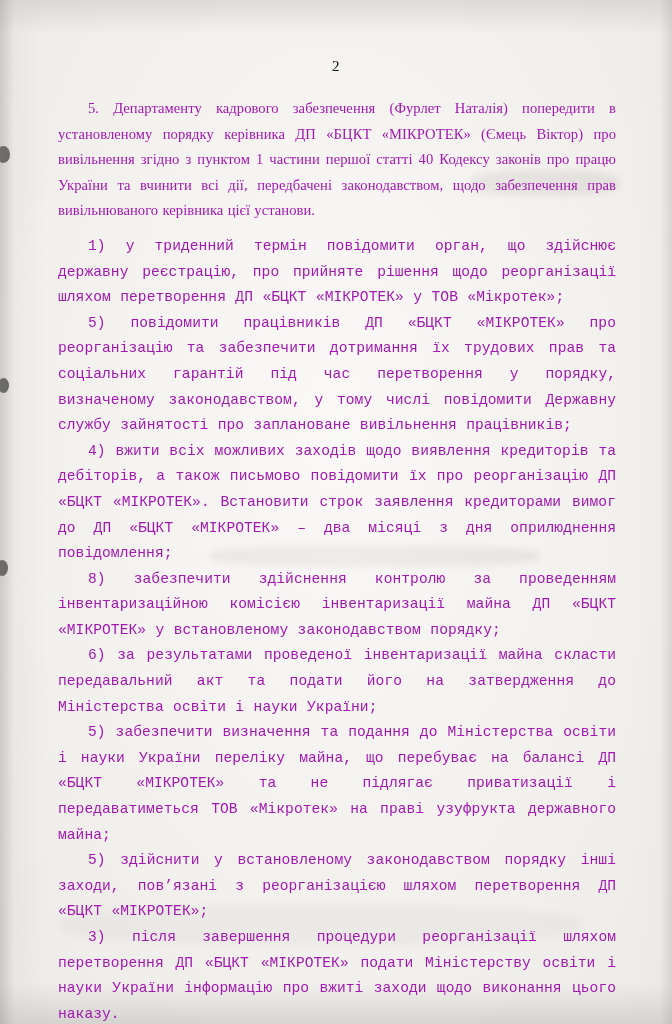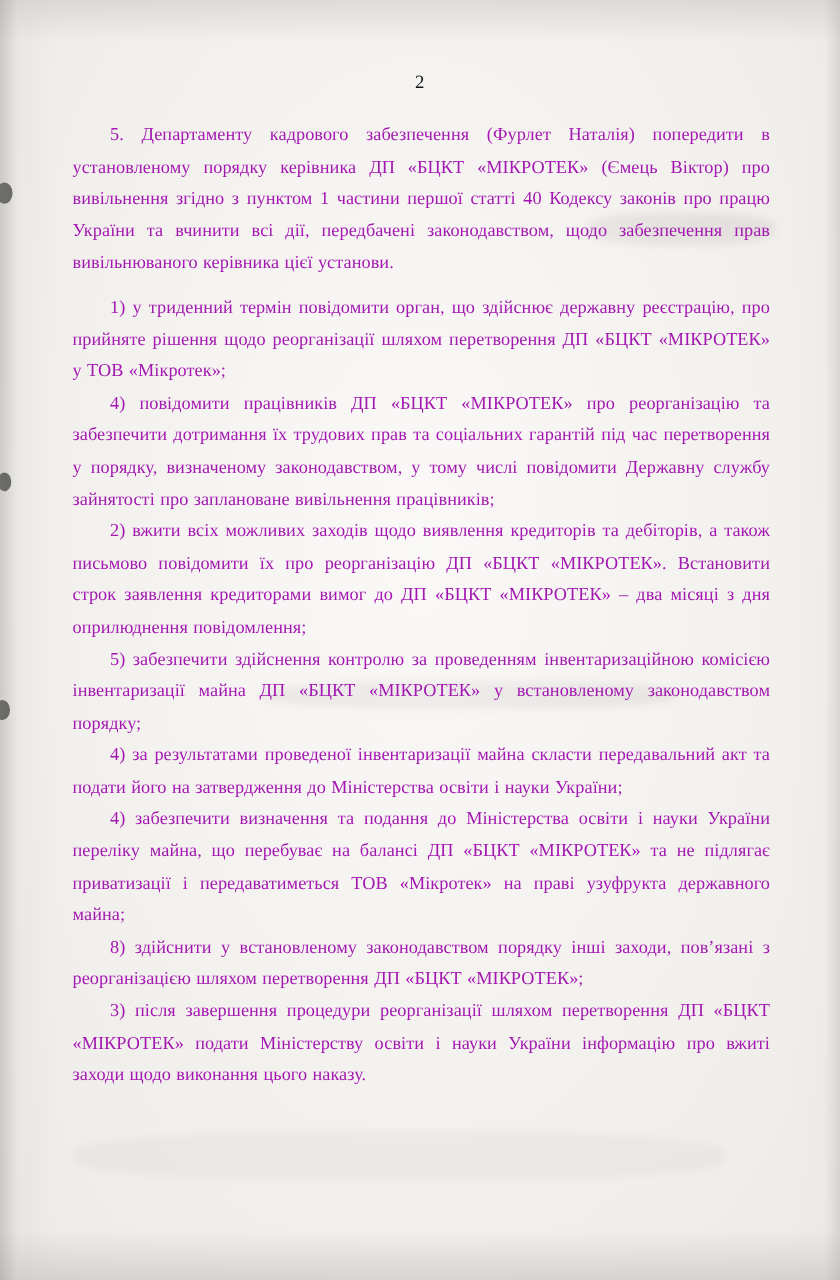--- a/index.html
+++ b/index.html
@@ -82,20 +82,21 @@
     color: #a21caf;
     text-align: justify;
     text-indent: 30px;
     text-justify: inter-word;
     word-spacing: 0.6px;
     letter-spacing: 0.05px;
   }
   p.para.gap-top { margin-top: 10px; }
   p.sub {
     text-indent: 30px;
+    font-family: Liberation Mono, monospace;
   }
   .doc-wrap { filter: contrast(1.04); }
 </style>
 </head>
 <body>
 
 <div class="page">
 
   <div class="smudge s1"></div>
   <div class="smudge s2"></div>
@@ -105,24 +106,24 @@
   <div class="blotch b2"></div>
   <div class="blotch b3"></div>
 
   <div class="content doc-wrap">
 
     <div class="page-number">2</div>
 
     <div class="body">
       <p class="para gap-top">5. Департаменту кадрового забезпечення (Фурлет Наталія) попередити в установленому порядку керівника ДП «БЦКТ «МІКРОТЕК» (Ємець Віктор) про вивільнення згідно з пунктом 1 частини першої статті 40 Кодексу законів про працю України та вчинити всі дії, передбачені законодавством, щодо забезпечення прав вивільнюваного керівника цієї установи.</p>
       <p class="para sub gap-top">1) у триденний термін повідомити орган, що здійснює державну реєстрацію, про прийняте рішення щодо реорганізації шляхом перетворення ДП «БЦКТ «МІКРОТЕК» у ТОВ «Мікротек»;</p>
-      <p class="para sub">4) повідомити працівників ДП «БЦКТ «МІКРОТЕК» про реорганізацію та забезпечити дотримання їх трудових прав та соціальних гарантій під час перетворення у порядку, визначеному законодавством, у тому числі повідомити Державну службу зайнятості про заплановане вивільнення працівників;</p>
-      <p class="para sub">2) вжити всіх можливих заходів щодо виявлення кредиторів та дебіторів, а також письмово повідомити їх про реорганізацію ДП «БЦКТ «МІКРОТЕК». Встановити строк заявлення кредиторами вимог до ДП «БЦКТ «МІКРОТЕК» – два місяці з дня оприлюднення повідомлення;</p>
-      <p class="para sub">5) забезпечити здійснення контролю за проведенням інвентаризаційною комісією інвентаризації майна ДП «БЦКТ «МІКРОТЕК» у встановленому законодавством порядку;</p>
-      <p class="para sub">4) за результатами проведеної інвентаризації майна скласти передавальний акт та подати його на затвердження до Міністерства освіти і науки України;</p>
-      <p class="para sub">4) забезпечити визначення та подання до Міністерства освіти і науки України переліку майна, що перебуває на балансі ДП «БЦКТ «МІКРОТЕК» та не підлягає приватизації і передаватиметься ТОВ «Мікротек» на праві узуфрукта державного майна;</p>
-      <p class="para sub">8) здійснити у встановленому законодавством порядку інші заходи, пов’язані з реорганізацією шляхом перетворення ДП «БЦКТ «МІКРОТЕК»;</p>
+      <p class="para sub">5) повідомити працівників ДП «БЦКТ «МІКРОТЕК» про реорганізацію та забезпечити дотримання їх трудових прав та соціальних гарантій під час перетворення у порядку, визначеному законодавством, у тому числі повідомити Державну службу зайнятості про заплановане вивільнення працівників;</p>
+      <p class="para sub">4) вжити всіх можливих заходів щодо виявлення кредиторів та дебіторів, а також письмово повідомити їх про реорганізацію ДП «БЦКТ «МІКРОТЕК». Встановити строк заявлення кредиторами вимог до ДП «БЦКТ «МІКРОТЕК» – два місяці з дня оприлюднення повідомлення;</p>
+      <p class="para sub">8) забезпечити здійснення контролю за проведенням інвентаризаційною комісією інвентаризації майна ДП «БЦКТ «МІКРОТЕК» у встановленому законодавством порядку;</p>
+      <p class="para sub">6) за результатами проведеної інвентаризації майна скласти передавальний акт та подати його на затвердження до Міністерства освіти і науки України;</p>
+      <p class="para sub">5) забезпечити визначення та подання до Міністерства освіти і науки України переліку майна, що перебуває на балансі ДП «БЦКТ «МІКРОТЕК» та не підлягає приватизації і передаватиметься ТОВ «Мікротек» на праві узуфрукта державного майна;</p>
+      <p class="para sub">5) здійснити у встановленому законодавством порядку інші заходи, пов’язані з реорганізацією шляхом перетворення ДП «БЦКТ «МІКРОТЕК»;</p>
       <p class="para sub">3) після завершення процедури реорганізації шляхом перетворення ДП «БЦКТ «МІКРОТЕК» подати Міністерству освіти і науки України інформацію про вжиті заходи щодо виконання цього наказу.</p>
 
     </div>
 
   </div>
 </div>
 
 </body></html>

